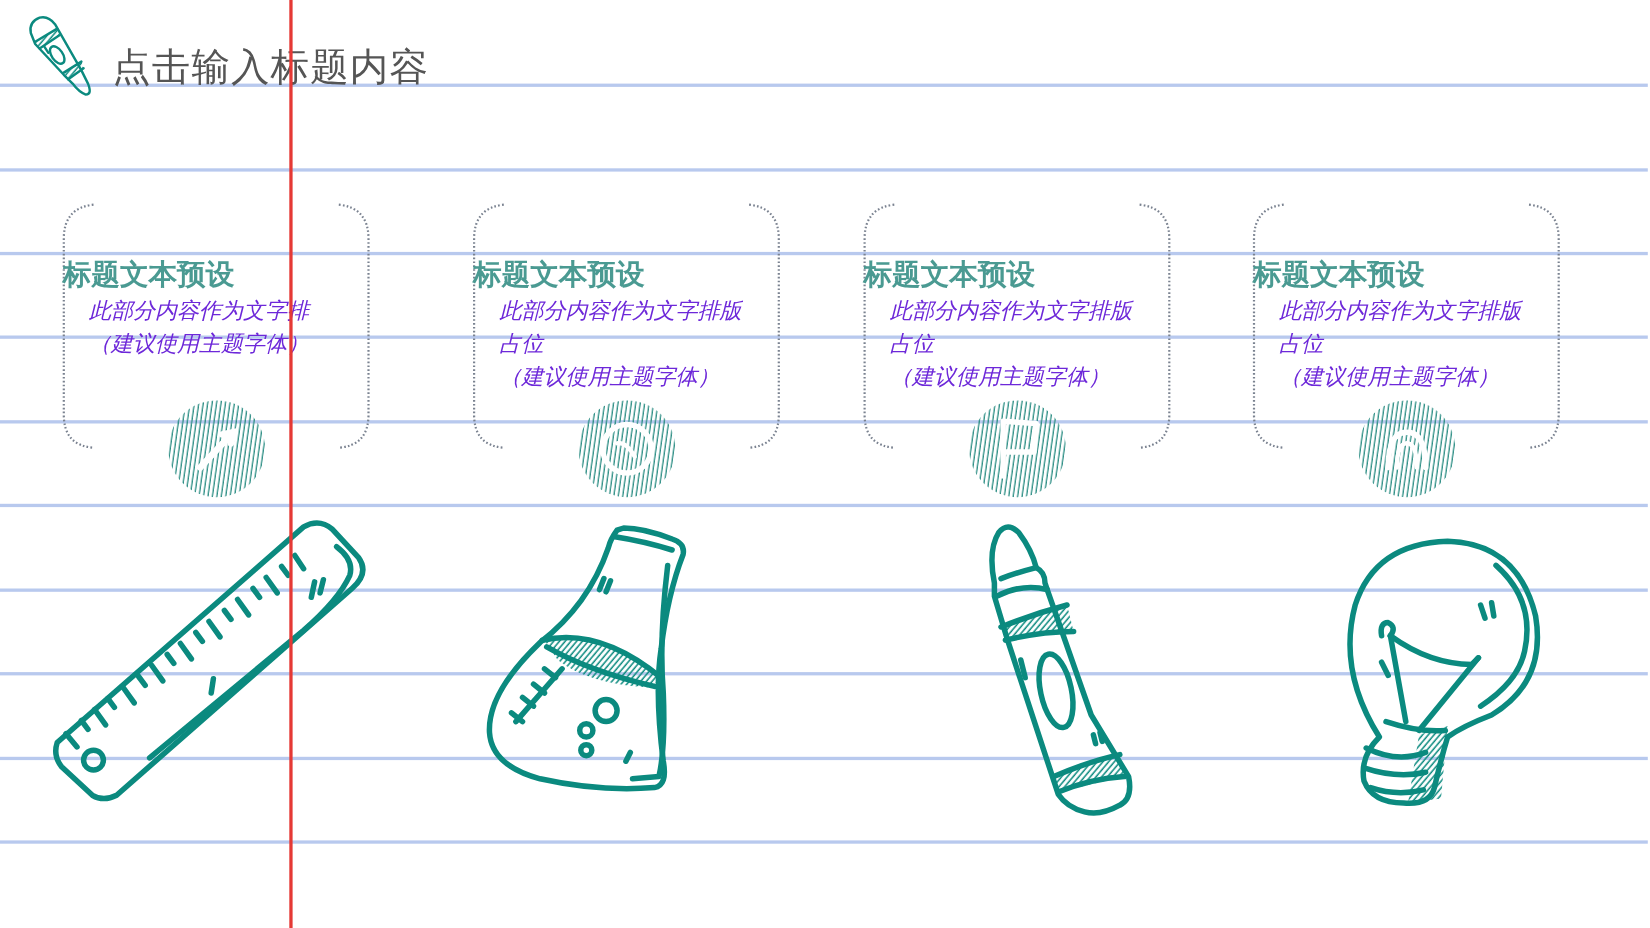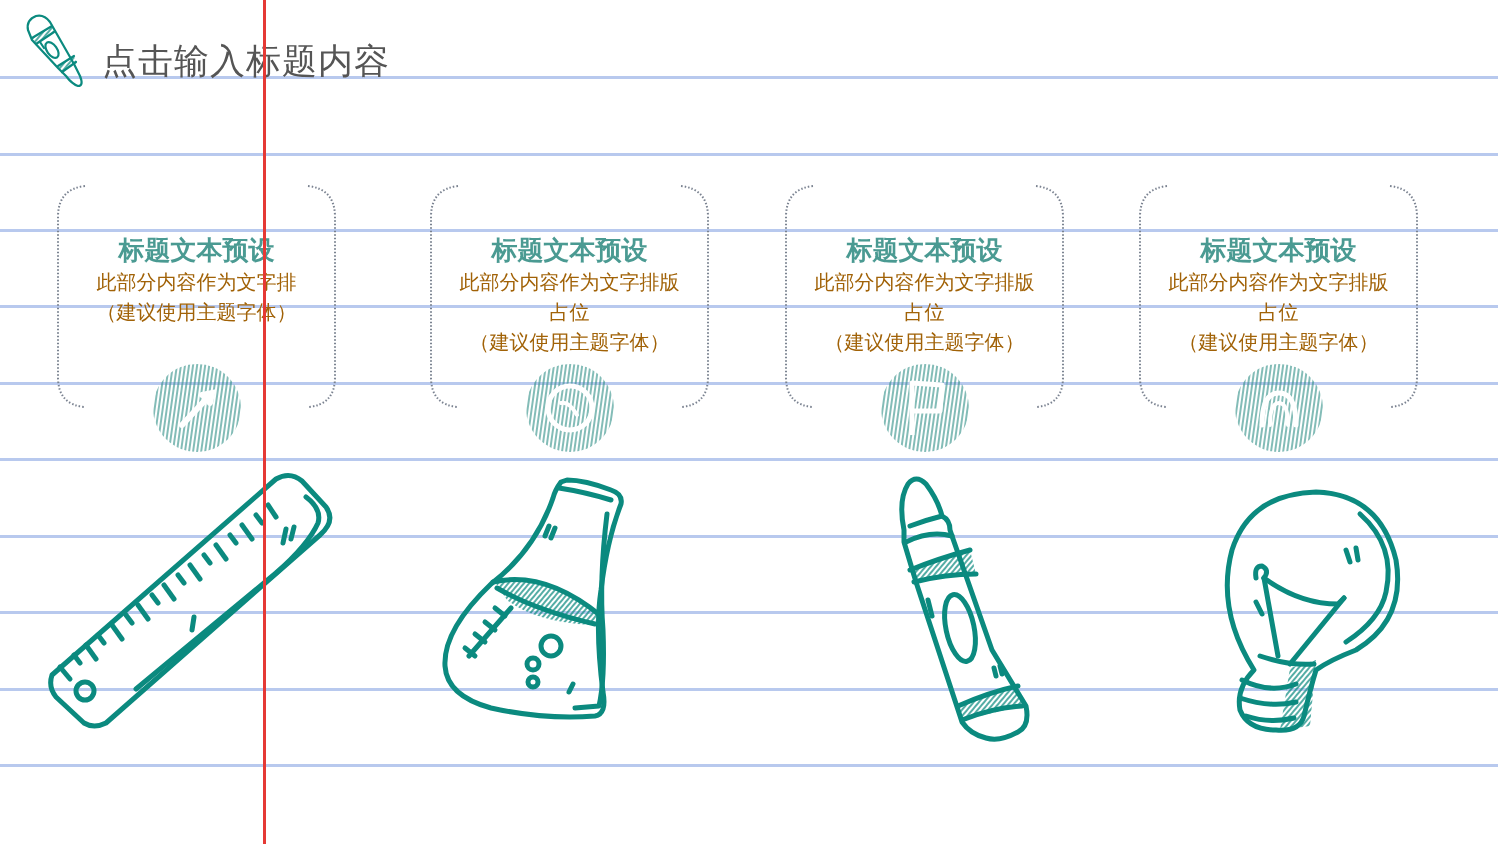--- a/index.html
+++ b/index.html
@@ -3,23 +3,23 @@
 <meta charset="utf-8">
 <style>
   html, body { margin:0; padding:0; }
   body { width:1500px; height:844px; position:relative; overflow:hidden; background:#ffffff; font-family:"DejaVu Sans", sans-serif; }
   .rule { position:absolute; left:0; width:1498px; height:3px; background:#b8c9ee; }
   .margin-line { position:absolute; left:263px; top:0; width:3px; height:844px; background:#e53935; z-index:5; }
   .header-icon { position:absolute; left:22px; top:12px; width:66px; height:78px; }
   .page-title { position:absolute; left:102px; top:38px; font-size:35px; color:#555555; letter-spacing:1px; white-space:nowrap; z-index:2; }
   .card { position:absolute; top:185px; width:279px; height:224px; }
   .card svg.bracket { position:absolute; left:0; top:0; width:100%; height:100%; overflow:visible; }
-  .card-text { position:absolute; left:0; right:0; top:48px; text-align:center; z-index:3; }
+  .card-text { position:absolute; left:0; right:0; top:48px; text-align:left; z-index:3; }
   .card-title { font-size:26px; font-weight:bold; color:#4a9a92; line-height:34px; letter-spacing:0px; }
-  .card-body { font-size:20px; color:#a16207; line-height:30px; padding:0 24px; }
+  .card-body { font-size:20px; color:#6d28d9; line-height:30px; padding:0 24px;font-style:italic; }
   .badge { position:absolute; width:90px; height:90px; left:50%; margin-left:-45px; top:178px; z-index:1; }
   .drawing { position:absolute; z-index:2; }
 </style>
 </head>
 <body>
 
 <svg width="0" height="0" style="position:absolute">
   <defs>
     <pattern id="hatch" patternUnits="userSpaceOnUse" width="4" height="8" patternTransform="rotate(8)">
       <line x1="1" y1="0" x2="1" y2="8" stroke="#2f8f86" stroke-width="1.2"></line>

